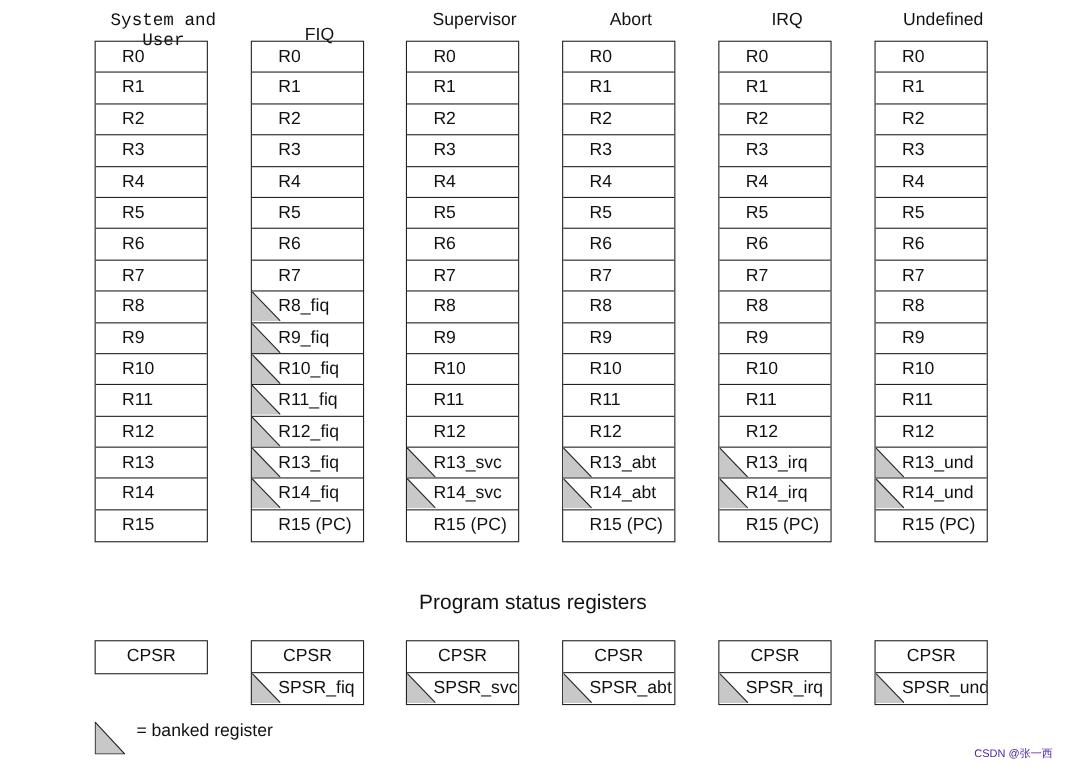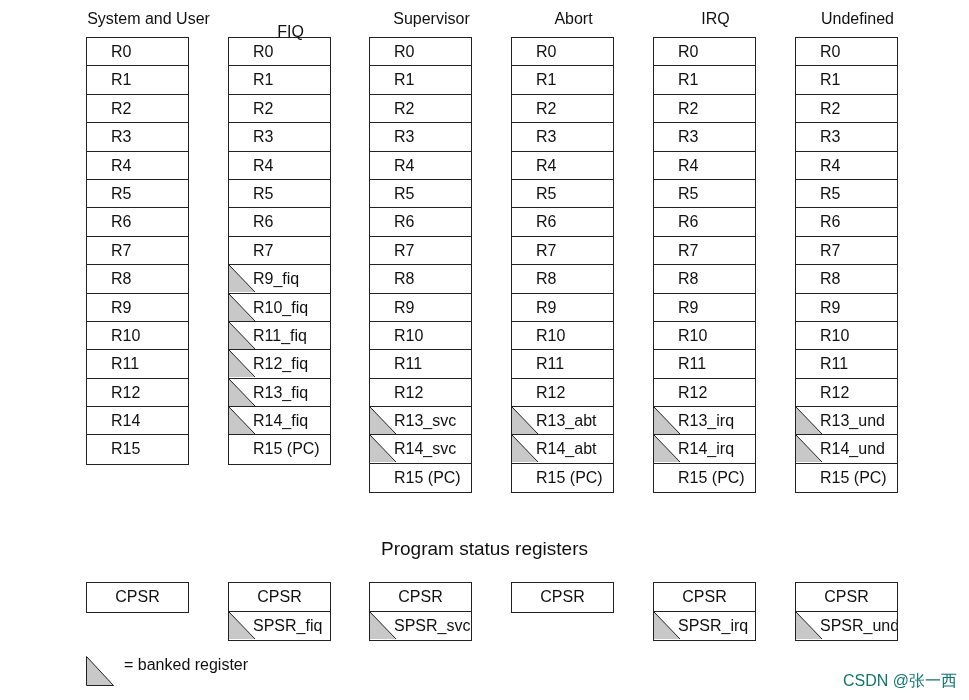--- a/index.html
+++ b/index.html
@@ -18,57 +18,62 @@
   .cell span { position:relative; }
   .psr-title { position:absolute; top:538px; left:0; width:100%; text-align:center;
                font-size:19px; }
   .psr { position:absolute; top:582px; width:103px; border:1px solid #222;
          box-sizing:border-box; }
   .psr .cell { height:28.5px; }
   .psr .cell.spsr { padding-left:24px; text-align:left; }
   .legend { position:absolute; left:86px; top:656px; display:flex; align-items:flex-start; }
   .legend-tri { width:28px; height:30px; }
   .legend-text { font-size:16px; margin-left:10px; }
-  .watermark { position:absolute; right:12px; bottom:8px; font-size:16px; color:#0f766e; }
+  .watermark { position:absolute; right:12px; bottom:8px; font-size:10px; color:#4c1d95; }
 </style>
 </head>
 <body>
 
 <div id="diagram">
-    <div class="col-title" style="left: 86px;">System and User</div>
+    <div class="col-title" style="left: 86px; font-family: Liberation Mono, monospace;">System and User</div>
     <div class="col" style="left: 86px;">
       <div class="cell"><span>R0</span></div>
       <div class="cell"><span>R1</span></div>
       <div class="cell"><span>R2</span></div>
       <div class="cell"><span>R3</span></div>
       <div class="cell"><span>R4</span></div>
       <div class="cell"><span>R5</span></div>
       <div class="cell"><span>R6</span></div>
       <div class="cell"><span>R7</span></div>
       <div class="cell"><span>R8</span></div>
       <div class="cell"><span>R9</span></div>
       <div class="cell"><span>R10</span></div>
       <div class="cell"><span>R11</span></div>
       <div class="cell"><span>R12</span></div>
+      <div class="cell"><span>R13</span></div>
       <div class="cell"><span>R14</span></div>
       <div class="cell"><span>R15</span></div>
     </div>
     <div class="col-title" style="left: 228px; margin-top: 13px;">FIQ</div>
     <div class="col" style="left: 228px;">
       <div class="cell"><span>R0</span></div>
       <div class="cell"><span>R1</span></div>
       <div class="cell"><span>R2</span></div>
       <div class="cell"><span>R3</span></div>
       <div class="cell"><span>R4</span></div>
       <div class="cell"><span>R5</span></div>
       <div class="cell"><span>R6</span></div>
       <div class="cell"><span>R7</span></div>
       <div class="cell"><svg class="banked-tri" viewBox="0 0 26 27">
           <polygon points="0,0 0,27 26,27" fill="#c8c8c8"></polygon>
           <line x1="0" y1="0" x2="26" y2="27" stroke="#222" stroke-width="1"></line>
+        </svg><span>R8_fiq</span></div>
+      <div class="cell"><svg class="banked-tri" viewBox="0 0 26 27">
+          <polygon points="0,0 0,27 26,27" fill="#c8c8c8"></polygon>
+          <line x1="0" y1="0" x2="26" y2="27" stroke="#222" stroke-width="1"></line>
         </svg><span>R9_fiq</span></div>
       <div class="cell"><svg class="banked-tri" viewBox="0 0 26 27">
           <polygon points="0,0 0,27 26,27" fill="#c8c8c8"></polygon>
           <line x1="0" y1="0" x2="26" y2="27" stroke="#222" stroke-width="1"></line>
         </svg><span>R10_fiq</span></div>
       <div class="cell"><svg class="banked-tri" viewBox="0 0 26 27">
           <polygon points="0,0 0,27 26,27" fill="#c8c8c8"></polygon>
           <line x1="0" y1="0" x2="26" y2="27" stroke="#222" stroke-width="1"></line>
         </svg><span>R11_fiq</span></div>
       <div class="cell"><svg class="banked-tri" viewBox="0 0 26 27">
@@ -197,20 +202,24 @@
     </div>
     <div class="psr" style="left: 369px;">
       <div class="cell center"><span>CPSR</span></div>
       <div class="cell spsr"><svg class="banked-tri" viewBox="0 0 26 27">
           <polygon points="0,0 0,27 26,27" fill="#c8c8c8"></polygon>
           <line x1="0" y1="0" x2="26" y2="27" stroke="#222" stroke-width="1"></line>
         </svg><span>SPSR_svc</span></div>
     </div>
     <div class="psr" style="left: 511px;">
       <div class="cell center"><span>CPSR</span></div>
+      <div class="cell spsr"><svg class="banked-tri" viewBox="0 0 26 27">
+          <polygon points="0,0 0,27 26,27" fill="#c8c8c8"></polygon>
+          <line x1="0" y1="0" x2="26" y2="27" stroke="#222" stroke-width="1"></line>
+        </svg><span>SPSR_abt</span></div>
     </div>
     <div class="psr" style="left: 653px;">
       <div class="cell center"><span>CPSR</span></div>
       <div class="cell spsr"><svg class="banked-tri" viewBox="0 0 26 27">
           <polygon points="0,0 0,27 26,27" fill="#c8c8c8"></polygon>
           <line x1="0" y1="0" x2="26" y2="27" stroke="#222" stroke-width="1"></line>
         </svg><span>SPSR_irq</span></div>
     </div>
     <div class="psr" style="left: 795px;">
       <div class="cell center"><span>CPSR</span></div>

